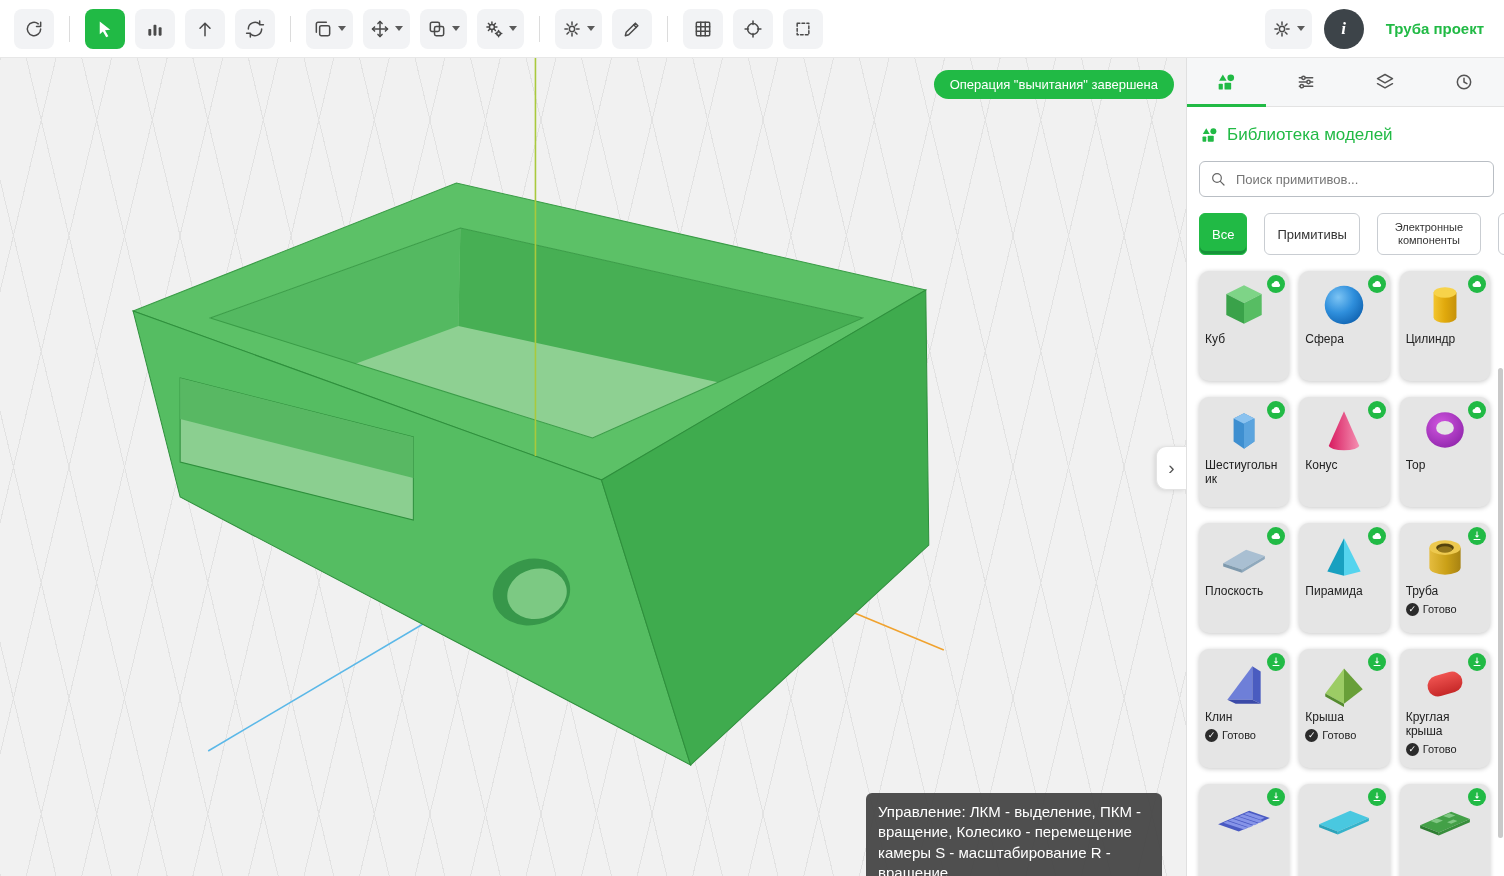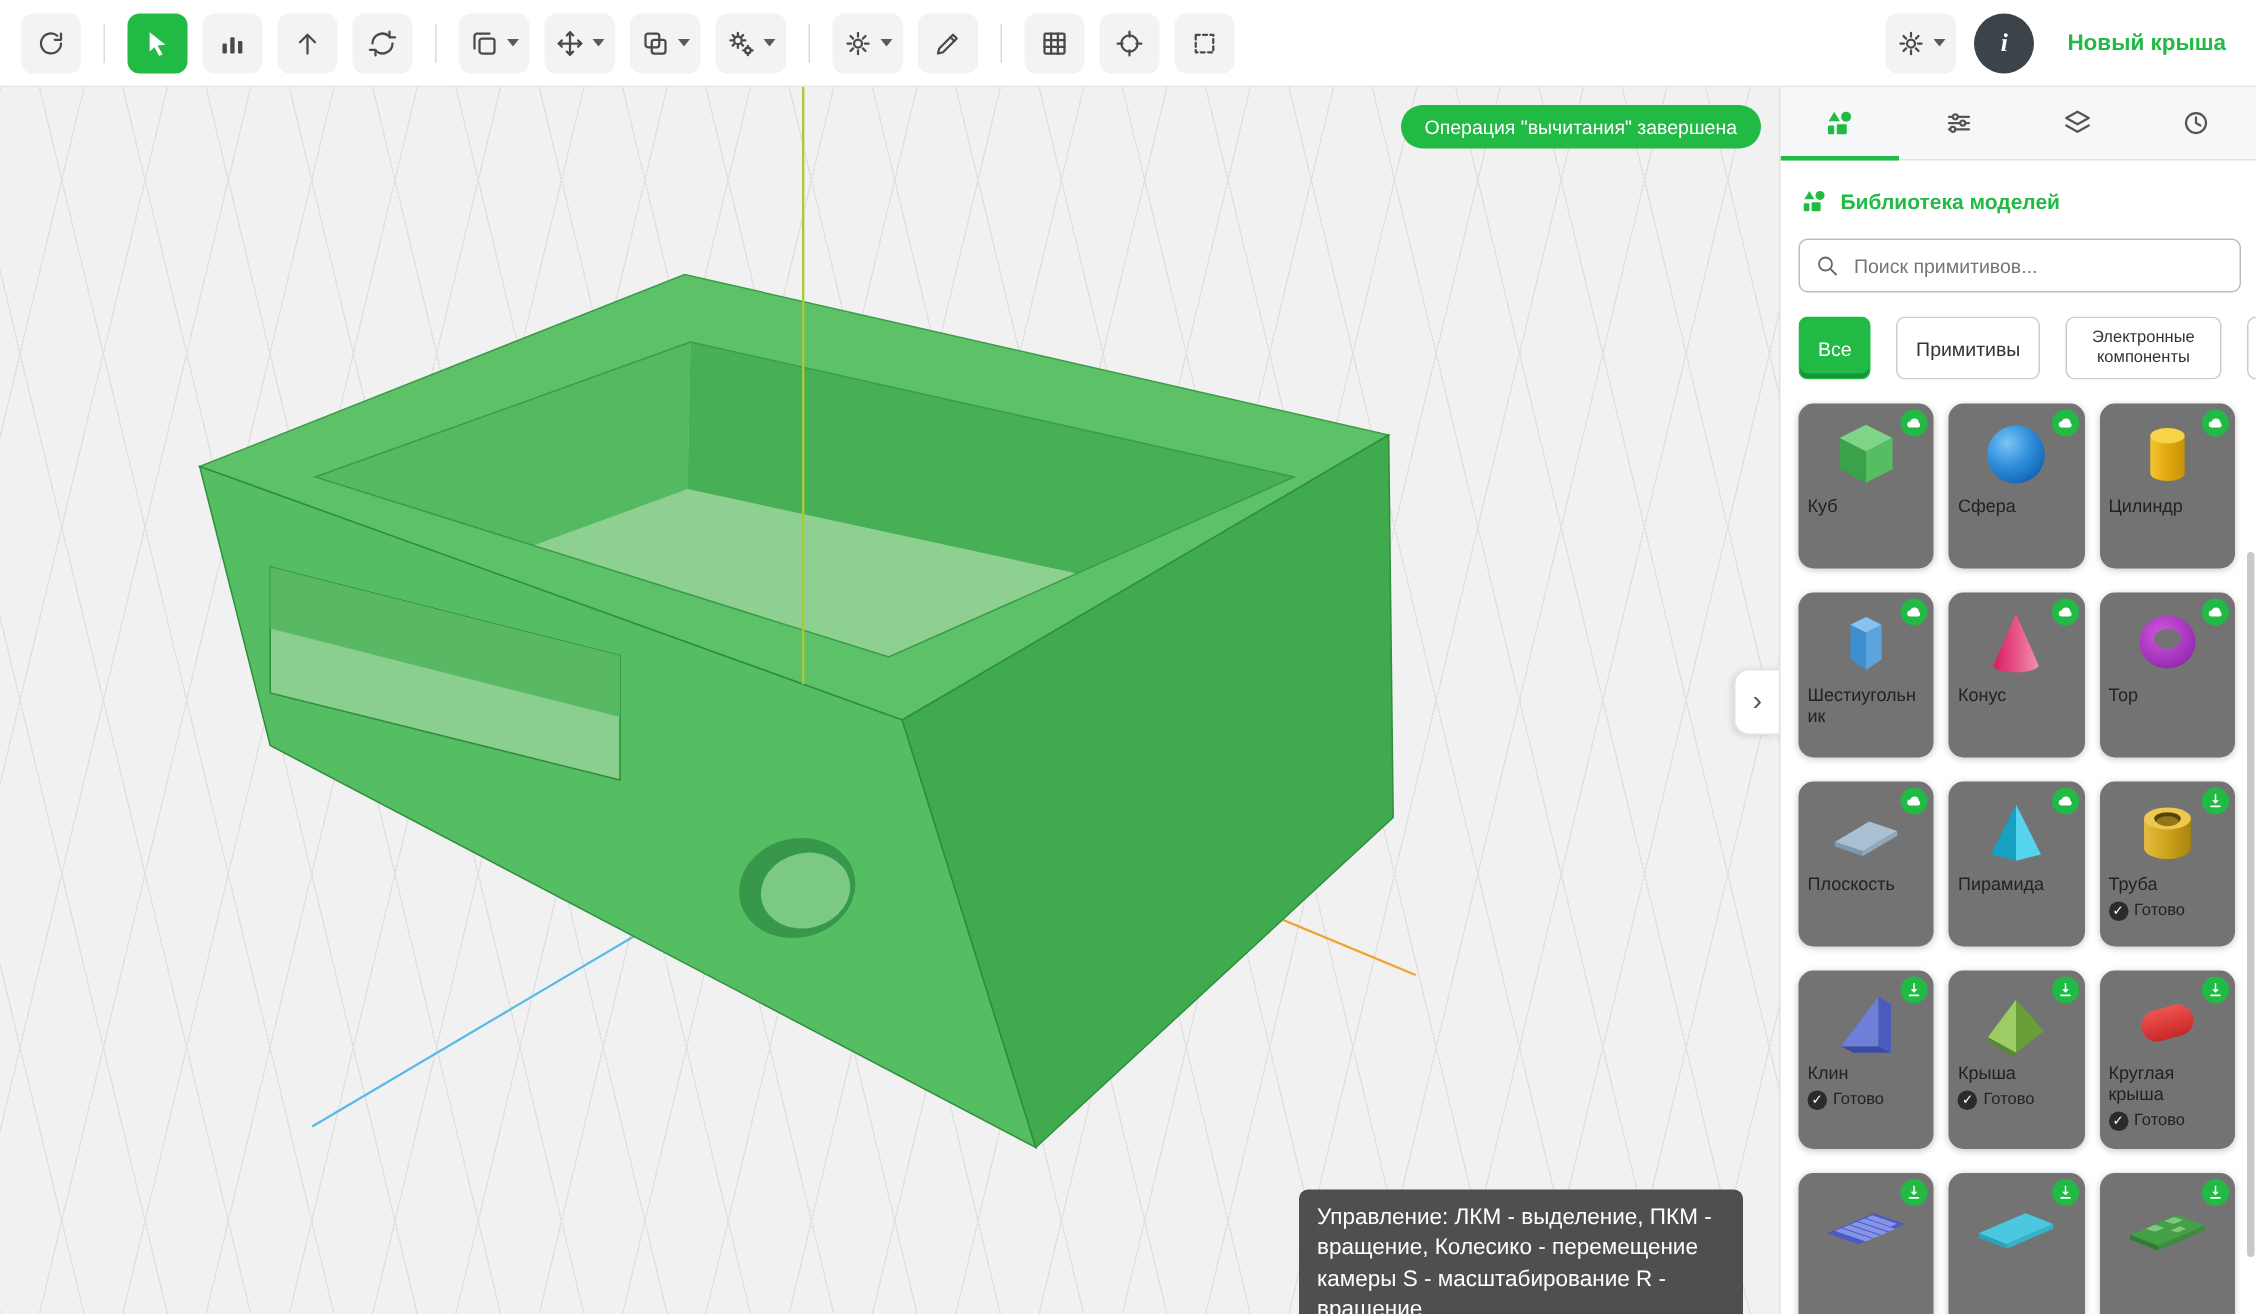--- a/index.html
+++ b/index.html
@@ -27,29 +27,29 @@
   .toast{position:absolute;top:12px;right:12px;background:#21ba45;color:#fff;font-size:13px;padding:7px 16px;border-radius:16px;white-space:nowrap;}
   .tooltip{position:absolute;left:866px;top:735px;width:272px;background:rgba(72,72,72,.96);color:#fff;font-size:15px;line-height:1.35;padding:9px 12px;border-radius:6px;}
   .expand-tab{position:absolute;right:0;top:388px;width:30px;height:44px;background:#fff;border:1px solid #e3e3e3;border-right:none;border-radius:10px 0 0 10px;box-shadow:-2px 1px 4px rgba(0,0,0,.10);font-size:19px;color:#555;display:flex;align-items:center;justify-content:center;cursor:pointer;padding:0;}
 
   
   .sidebar{flex:0 0 318px;width:318px;background:#fff;border-left:1px solid #e0e0e0;display:flex;flex-direction:column;position:relative;overflow:hidden;box-sizing:border-box;}
   .side-tabs{flex:0 0 48px;height:48px;background:#f6f7f8;border-bottom:1px solid #e3e3e3;display:flex;}
   .side-tab{flex:1;display:flex;align-items:center;justify-content:center;background:none;border:none;position:relative;cursor:pointer;}
   .side-tab.active::after{content:"";position:absolute;left:0;right:0;bottom:-1px;height:3px;background:#21ba45;}
   .side-content{flex:1;min-height:0;padding:10px 0 0 12px;}
-  .side-title{display:flex;align-items:center;gap:8px;color:#21ba45;font-weight:bold;font-size:14px;margin:8px 0 16px 2px;}
+  .side-title{display:flex;align-items:center;gap:8px;color:#21ba45;font-weight:normal;font-size:17px;margin:8px 0 16px 2px;}
   .search-box{display:flex;align-items:center;gap:8px;border:1px solid #b9bec4;border-radius:6px;height:34px;padding:0 10px;margin-right:10px;background:#fff;}
   .search-box input{border:none;outline:none;flex:1;font-size:13px;color:#000000;background:transparent;}
   .filters{display:flex;gap:17px;margin:16px 0;height:42px;overflow:hidden;align-items:stretch;}
   .filter{border:1px solid #c9cdd2;background:#fff;border-radius:6px;font-size:13px;color:#333;padding:0 12px;display:flex;align-items:center;justify-content:center;white-space:nowrap;flex:0 0 auto;cursor:pointer;}
   .filter.active{background:#21ba45;color:#fff;border-color:#21ba45;box-shadow:inset 0 -3px 0 #17933a;}
   .filter.two-line{font-size:11px;white-space:normal;width:104px;text-align:center;line-height:1.2;padding:0 6px;}
   .model-grid{display:grid;grid-template-columns:repeat(3,1fr);gap:16px 10px;margin-right:14px;}
-  .card{position:relative;background:#737373;border-radius:10px;box-shadow:0 1px 5px rgba(0,0,0,.22);padding:6px 6px 12px;min-height:92px;cursor:pointer;}
+  .card{position:relative;background:#e5e5e5;border-radius:10px;box-shadow:0 1px 5px rgba(0,0,0,.22);padding:6px 6px 12px;min-height:92px;cursor:pointer;}
   .thumb{height:56px;display:flex;align-items:center;justify-content:center;}
   .card-label{font-size:12px;color:#222;line-height:1.15;overflow-wrap:break-word;word-break:break-word;}
   .badge{position:absolute;top:4px;right:4px;width:18px;height:18px;border-radius:50%;background:#21ba45;display:flex;align-items:center;justify-content:center;}
   .ready{display:flex;align-items:center;gap:4px;font-size:11px;color:#222;margin-top:4px;}
   .ready-check{width:13px;height:13px;border-radius:50%;background:#2b2b2b;color:#fff;font-size:9px;display:flex;align-items:center;justify-content:center;flex:0 0 13px;}
   .scroll-thumb{position:absolute;right:1px;top:310px;width:5px;height:470px;background:#c9c9c9;border-radius:3px;}
 </style>
 </head>
 <body>
 
@@ -153,21 +153,21 @@
     </button>
     <div class="tb-right">
       <button class="tb-btn">
         <svg class="ic" width="20" height="20" viewBox="0 0 24 24">
             <circle cx="12" cy="12" r="3.2"></circle>
             <path d="M12 3.5v3M12 17.5v3M3.5 12h3M17.5 12h3M6 6l2.1 2.1M15.9 15.9L18 18M18 6l-2.1 2.1M8.1 15.9L6 18"></path>
           </svg>
         <span class="caret"></span>
       </button>
       <button class="info-btn">i</button>
-      <span class="project-name">Новый крыша</span>
+      <span class="project-name">Труба проект</span>
     </div>
   </header>
 
   <div class="main">
 
     <div class="viewport">
       <svg class="scene" viewBox="0 0 1185 818" preserveAspectRatio="none">
         <line x1="208" y1="693" x2="470" y2="538" stroke="#5bb8e8" stroke-width="1.5"></line>
         <line x1="690" y1="487" x2="943" y2="592" stroke="#f0a22e" stroke-width="1.5"></line>
         <g>

